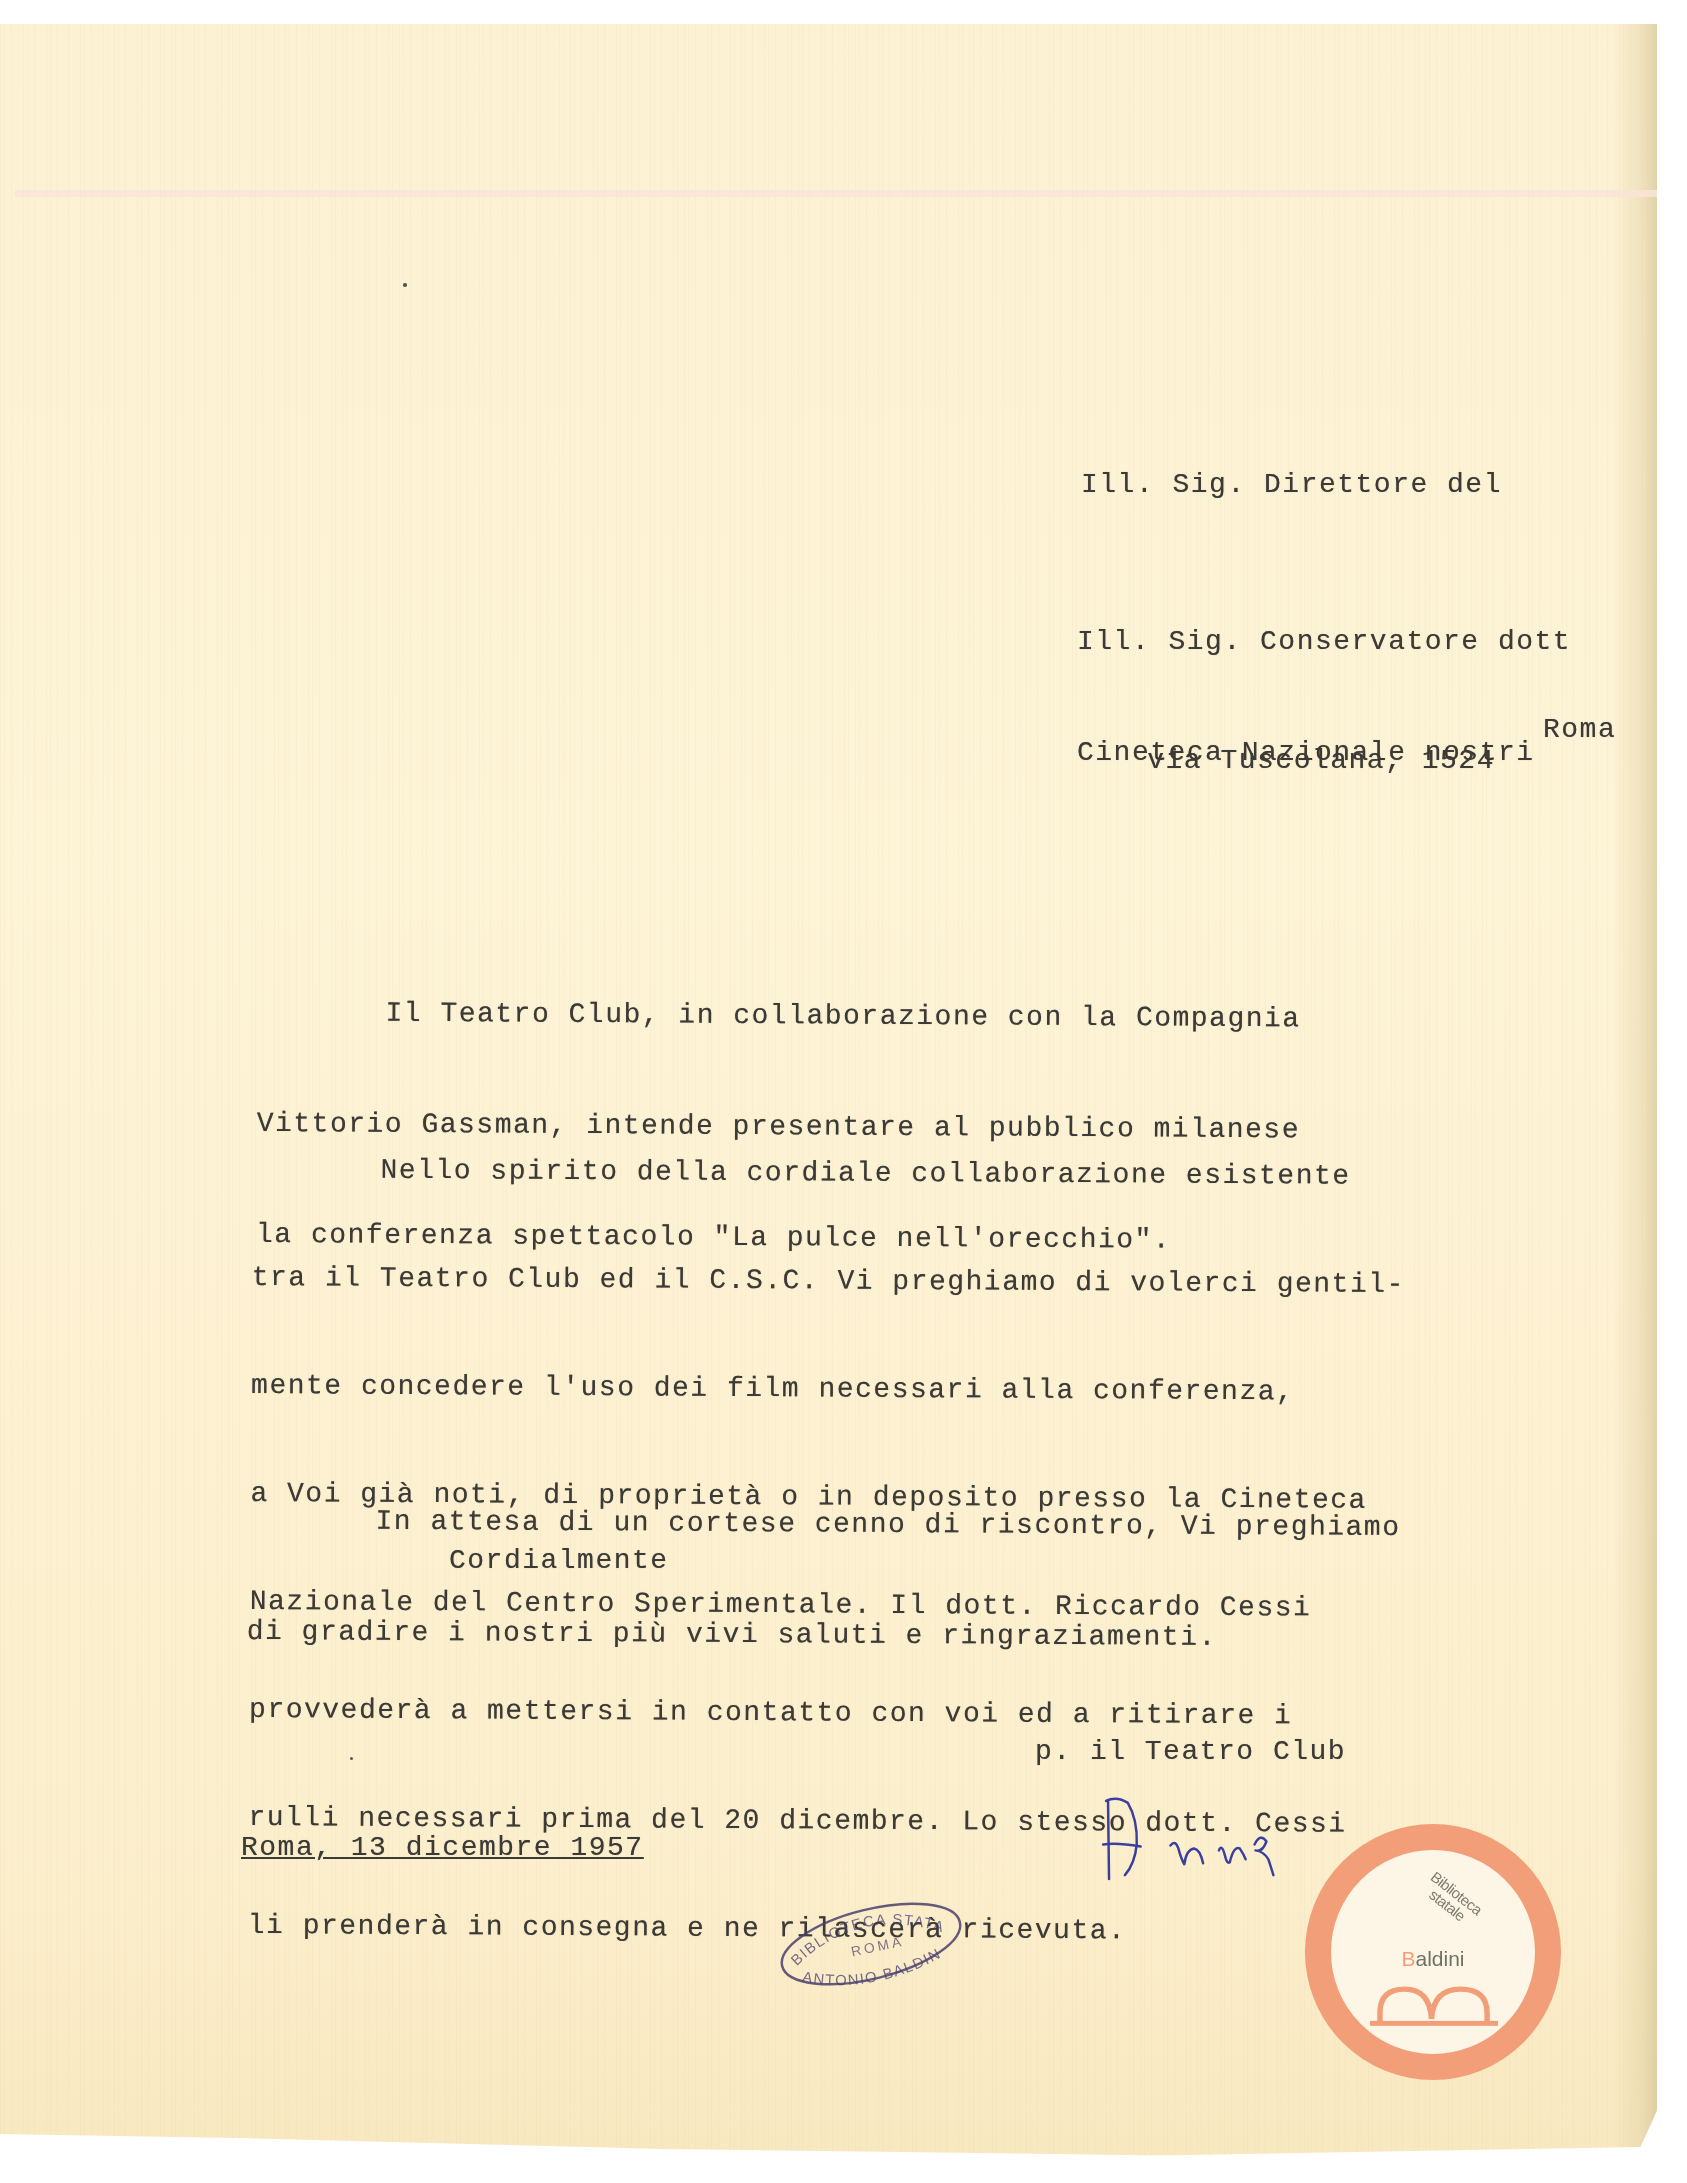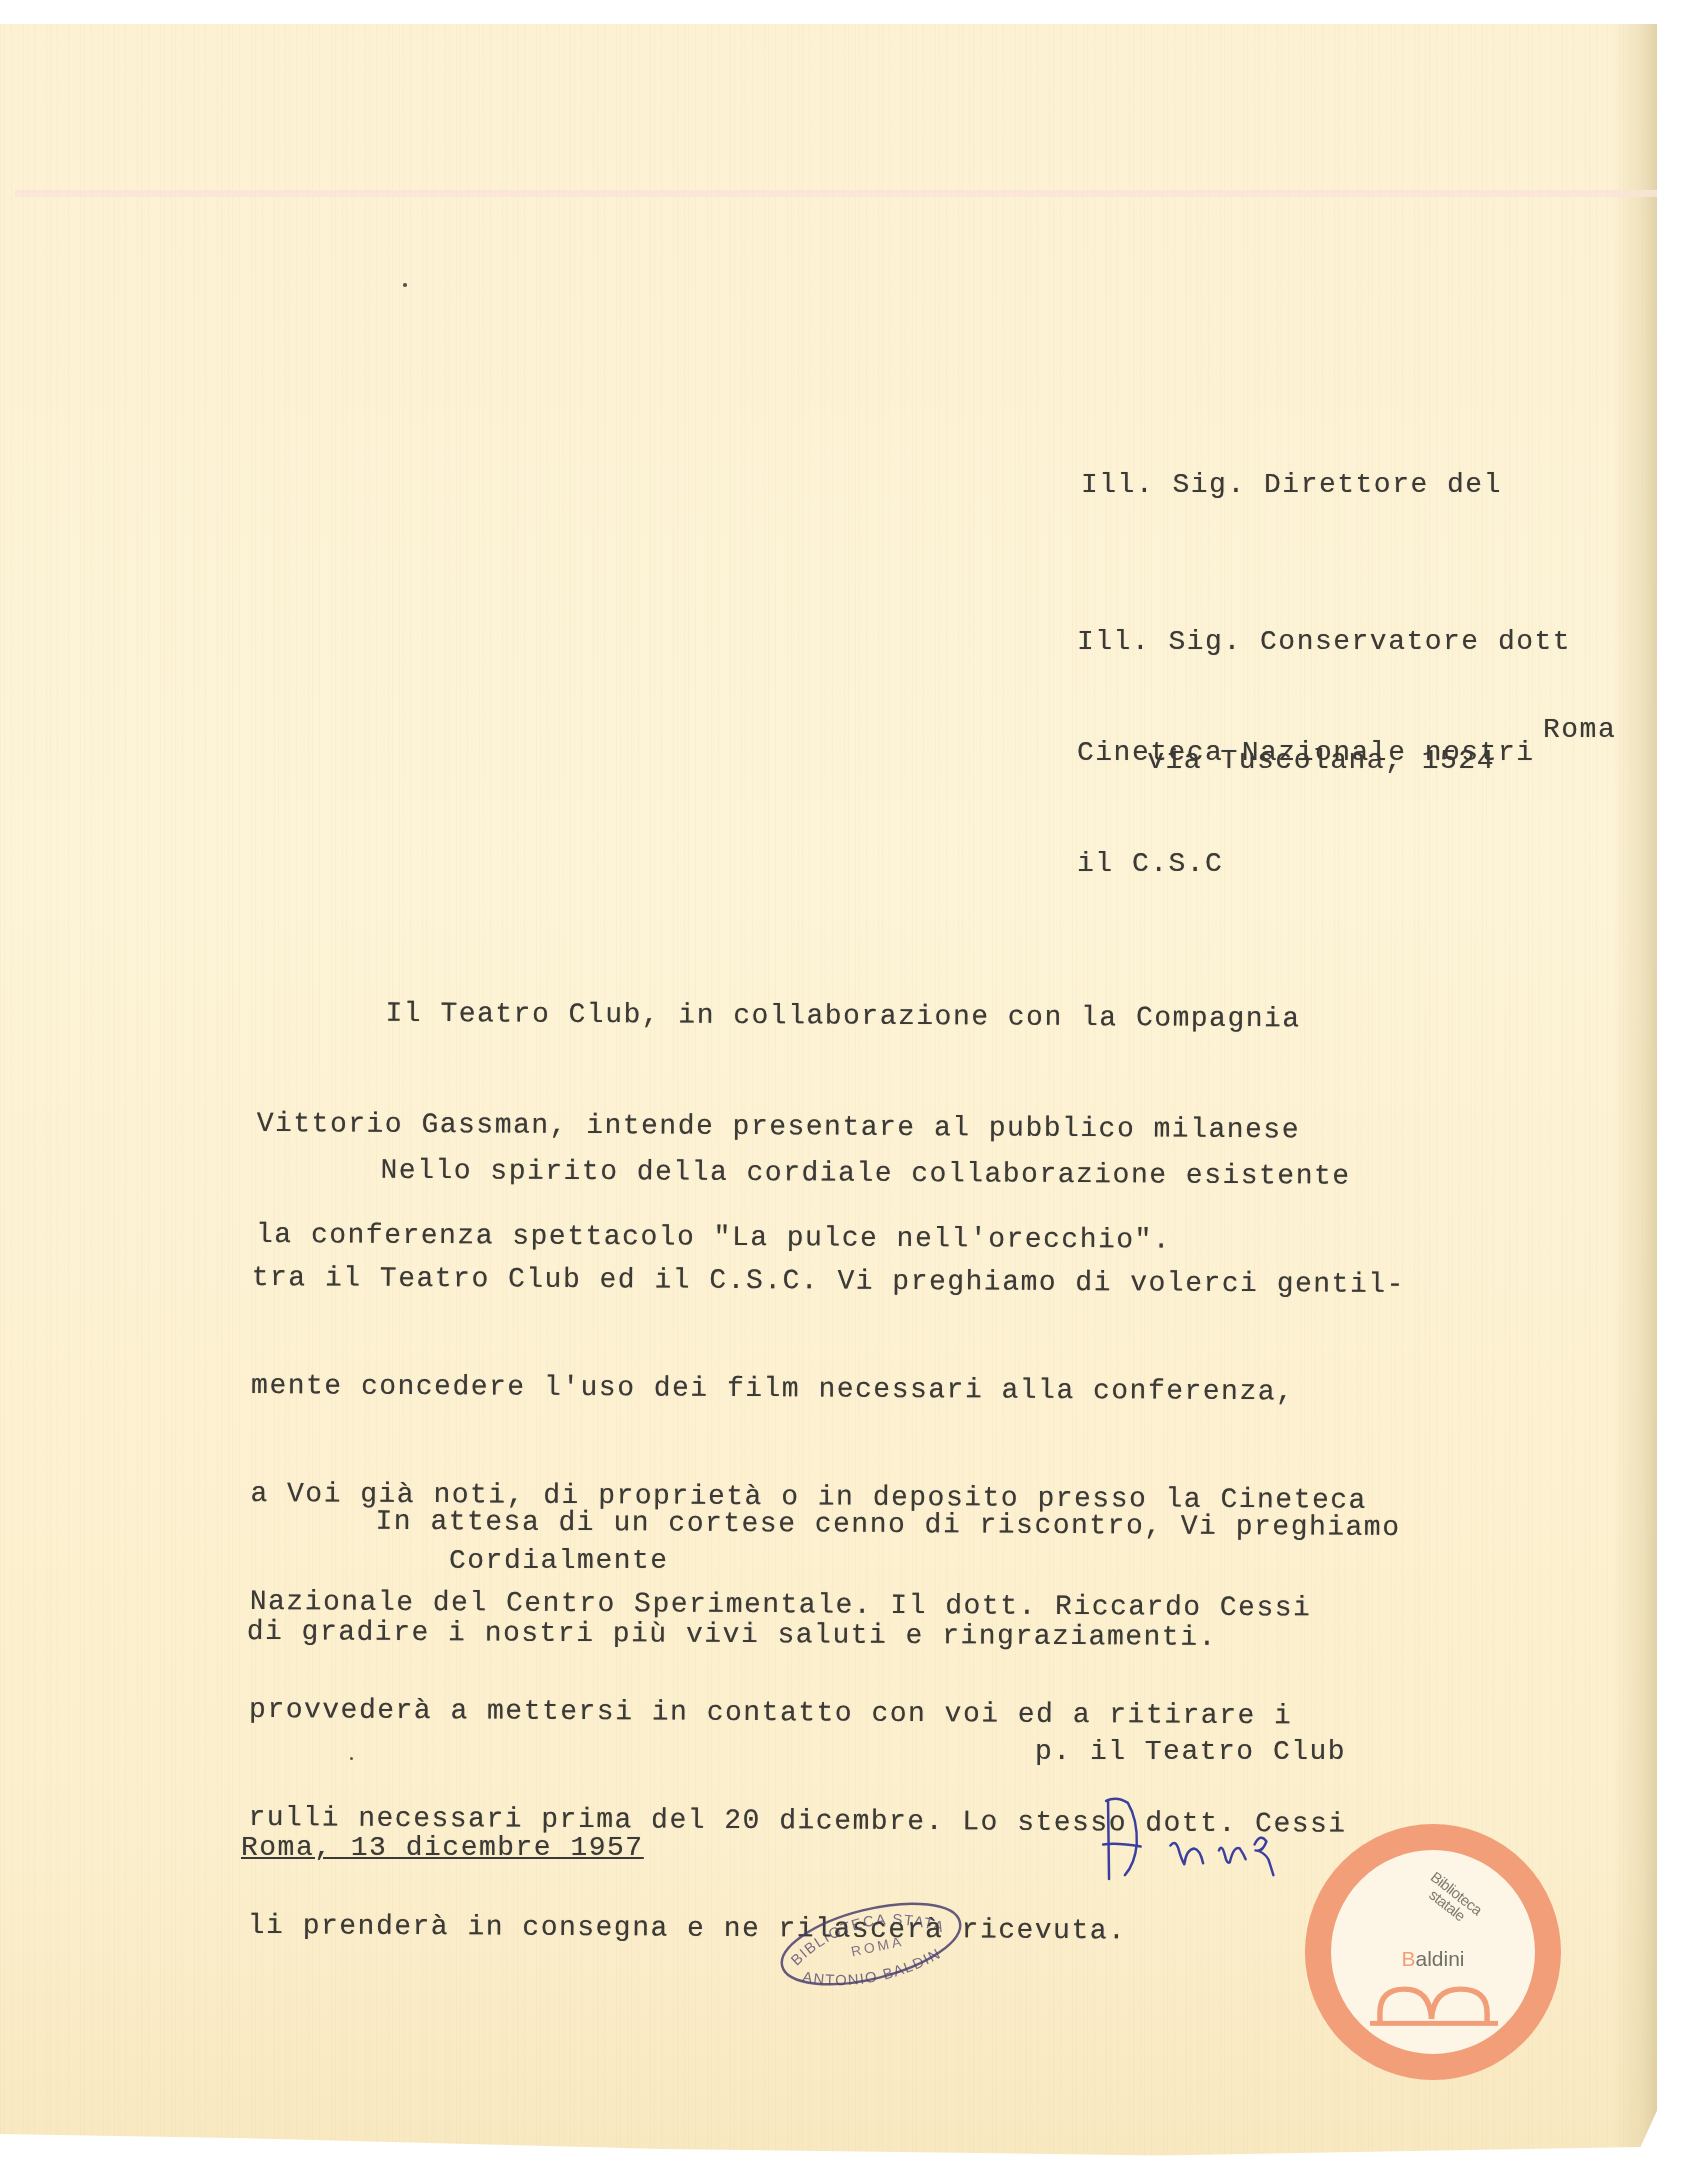--- a/index.html
+++ b/index.html
@@ -155,21 +155,20 @@
   <span class="stray-dot" style="left:403px; top:259px;"></span>
   <span class="stray-dot" style="left:350px; top:1733px; width:3px; height:3px;"></span>
 
   <div class="typed addressee-1">
     <span class="line">Ill. Sig. Direttore del</span>
   </div>
 
   <div class="typed addressee-2">
     <span class="line">Ill. Sig. Conservatore dott</span>
     <span class="line">Cineteca Nazionale nostri</span>
-    <span class="line">il C.S.C</span>
   </div>
 
   <div class="typed address-line">
     <span>via Tuscolana, 1524</span>
     <span class="city">Roma</span>
   </div>
 
   <div class="typed para-1">
     <span class="line">       Il Teatro Club, in collaborazione con la Compagnia</span>
     <span class="line">Vittorio Gassman, intende presentare al pubblico milanese</span>

